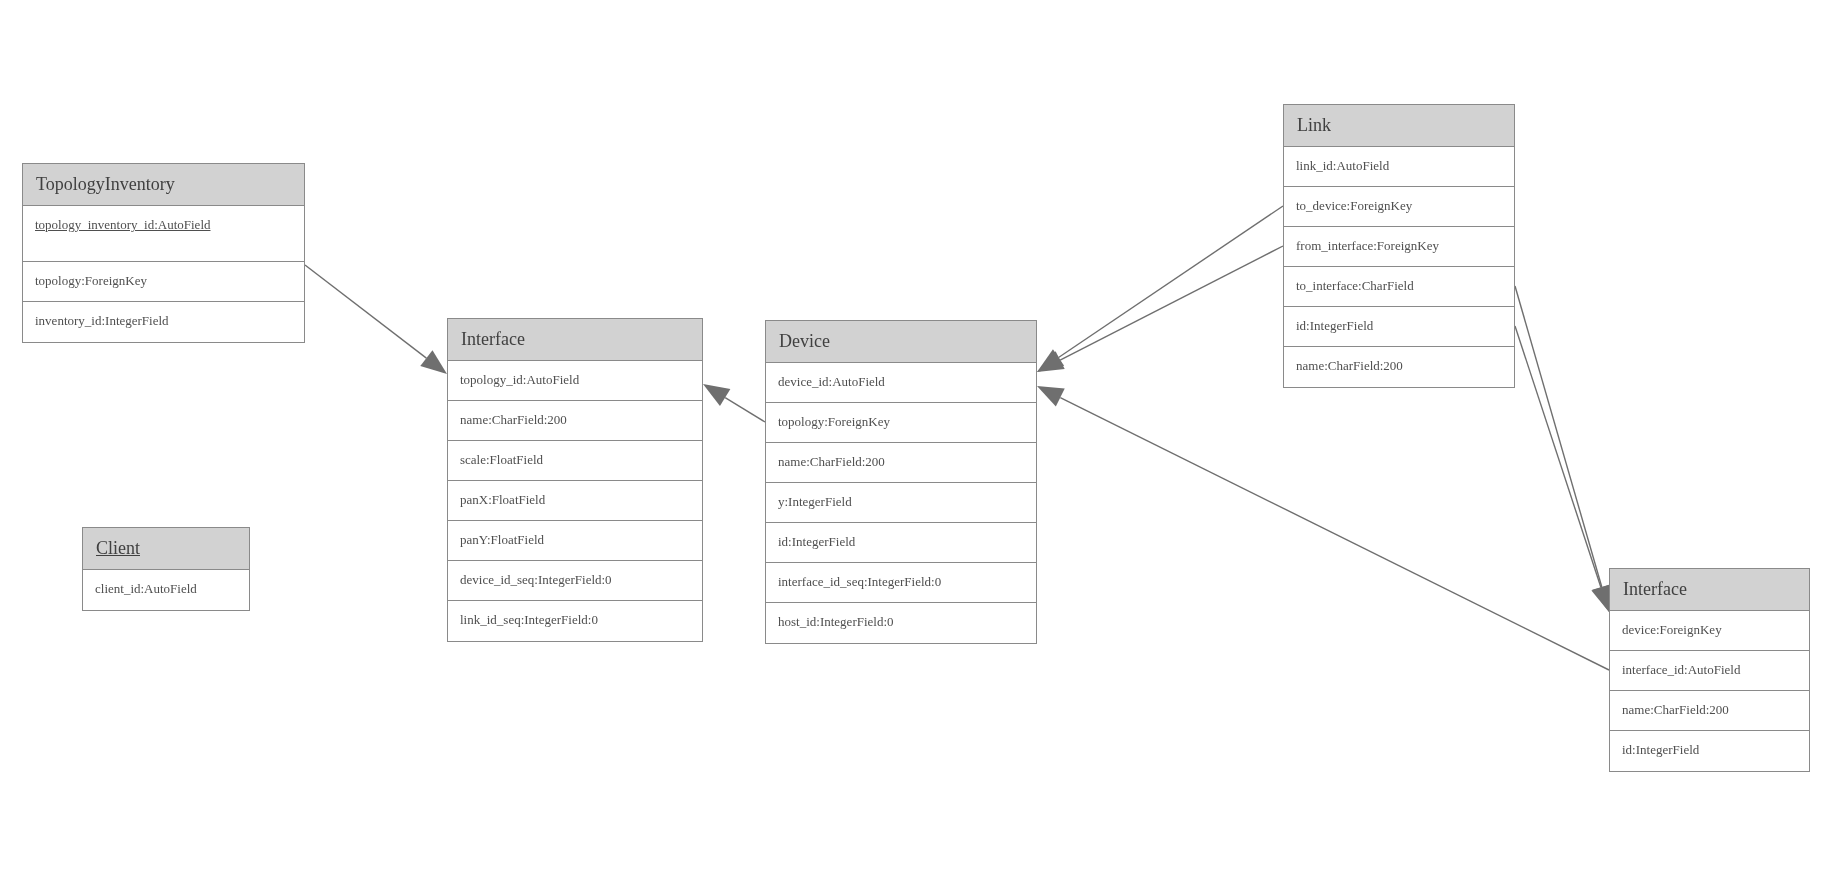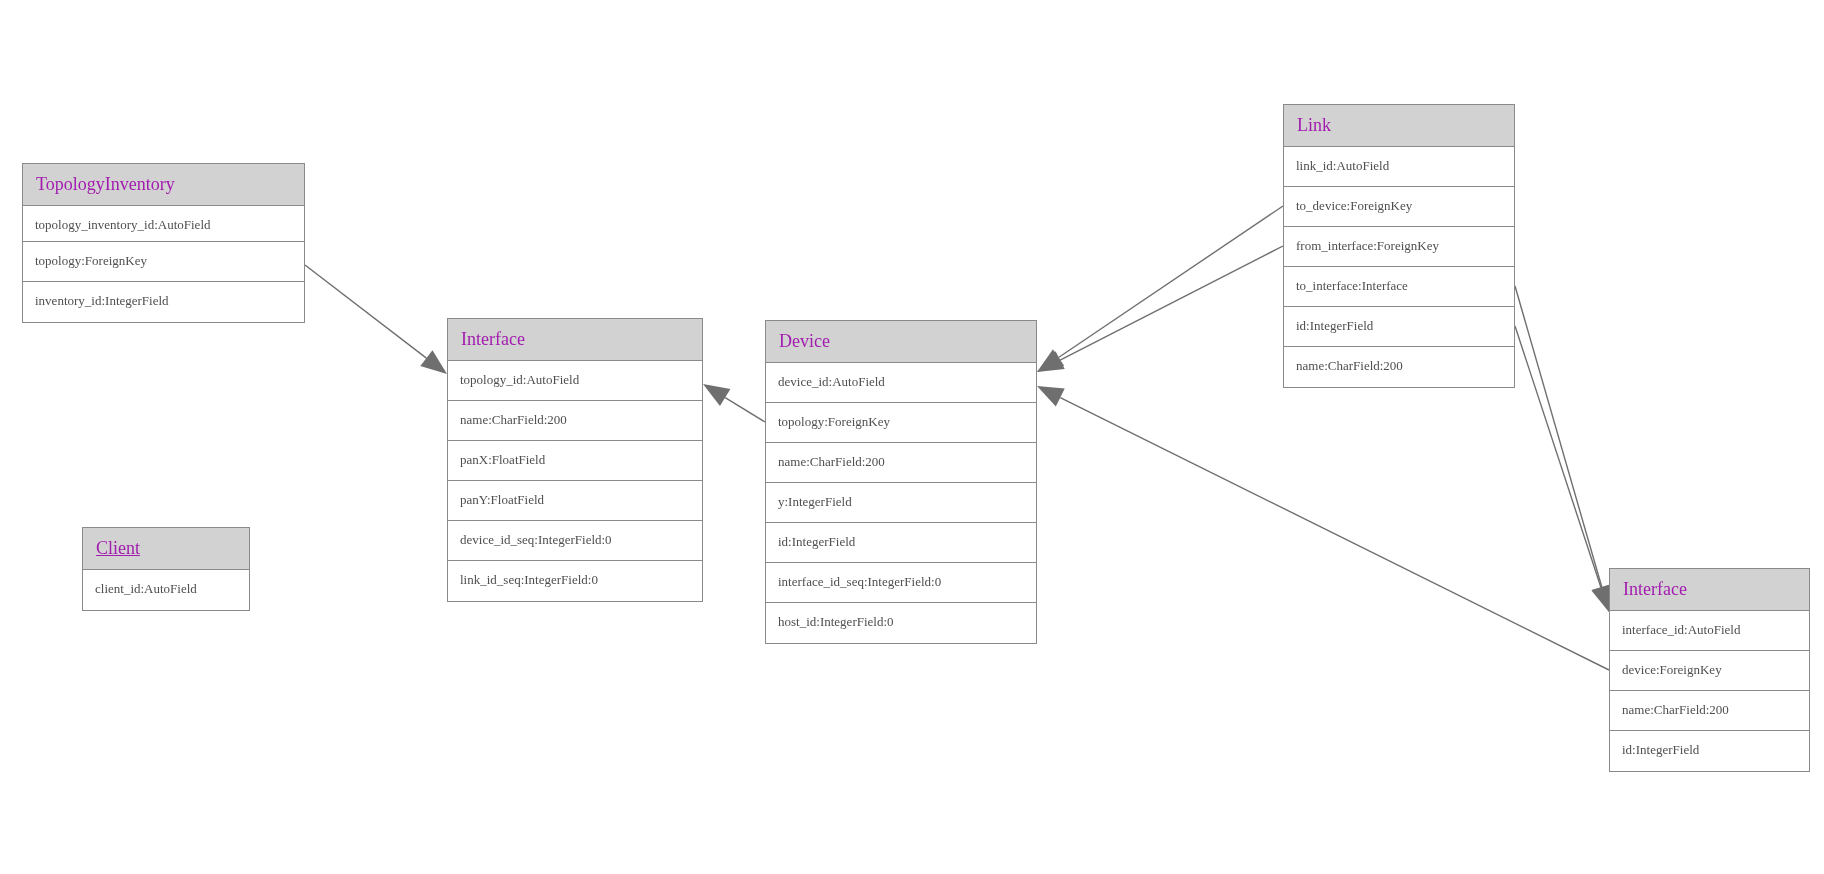--- a/index.html
+++ b/index.html
@@ -28,21 +28,21 @@
     border: 1.5px solid #8a8a8a;
     box-sizing: border-box;
   }
   .entity-header {
     height: 42px;
     line-height: 40px;
     background: #d2d2d2;
     border-bottom: 1.5px solid #8a8a8a;
     padding: 0 13px;
     font-size: 18px;
-    color: #a21caf;
+    color: #404040;
     box-sizing: border-box;
     white-space: nowrap;
     overflow: hidden;
   }
   .entity-row {
     height: 40px;
     line-height: 38px;
     padding: 0 12px;
     font-size: 13px;
     color: #4f4f4f;
@@ -72,28 +72,29 @@
       <line x1="1515" y1="286" x2="1601.7965440993285" y2="587.0178018763944" stroke="#6f6f6f" stroke-width="1.4"></line>
       <polygon points="1609,612 1592.1880063594801,589.7883618381911 1611.4050818391768,584.2472419145977" fill="#6f6f6f"></polygon>
       <line x1="1515" y1="326" x2="1600.881787414413" y2="587.2999063885333" stroke="#6f6f6f" stroke-width="1.4"></line>
       <polygon points="1609,612 1591.3817514100028,590.4222958445282 1610.3818234188234,584.1775169325383" fill="#6f6f6f"></polygon>
       <line x1="1609" y1="670" x2="1060.2875857835907" y2="397.5623677666778" stroke="#6f6f6f" stroke-width="1.4"></line>
       <polygon points="1037,386 1064.734650309236,388.6056040037584 1055.8405212579453,406.51913152959725" fill="#6f6f6f"></polygon>
     </svg>
 
 <div class="entity" style="left: 22px; top: 163px; width: 283px;">
       <div class="entity-header" style="height: 42px;">TopologyInventory</div>
-      <div class="entity-row" style="height: 36px;">topology_inventory_id:AutoField</div>
+      <div class="entity-row" style="height: 56px; text-decoration: underline;">topology_inventory_id:AutoField</div>
       <div class="entity-row" style="height: 40px;">topology:ForeignKey</div>
       <div class="entity-row" style="height: 40px;">inventory_id:IntegerField</div>
     </div>
     <div class="entity" style="left: 447px; top: 318px; width: 256px;">
       <div class="entity-header" style="height: 42px;">Interface</div>
       <div class="entity-row" style="height: 40px;">topology_id:AutoField</div>
       <div class="entity-row" style="height: 40px;">name:CharField:200</div>
+      <div class="entity-row" style="height: 40px;">scale:FloatField</div>
       <div class="entity-row" style="height: 40px;">panX:FloatField</div>
       <div class="entity-row" style="height: 40px;">panY:FloatField</div>
       <div class="entity-row" style="height: 40px;">device_id_seq:IntegerField:0</div>
       <div class="entity-row" style="height: 40px;">link_id_seq:IntegerField:0</div>
     </div>
     <div class="entity" style="left: 82px; top: 527px; width: 168px;">
       <div class="entity-header" style="height: 42px; text-decoration: underline;">Client</div>
       <div class="entity-row" style="height: 40px;">client_id:AutoField</div>
     </div>
     <div class="entity" style="left: 765px; top: 320px; width: 272px;">
@@ -104,24 +105,24 @@
       <div class="entity-row" style="height: 40px;">y:IntegerField</div>
       <div class="entity-row" style="height: 40px;">id:IntegerField</div>
       <div class="entity-row" style="height: 40px;">interface_id_seq:IntegerField:0</div>
       <div class="entity-row" style="height: 40px;">host_id:IntegerField:0</div>
     </div>
     <div class="entity" style="left: 1283px; top: 104px; width: 232px;">
       <div class="entity-header" style="height: 42px;">Link</div>
       <div class="entity-row" style="height: 40px;">link_id:AutoField</div>
       <div class="entity-row" style="height: 40px;">to_device:ForeignKey</div>
       <div class="entity-row" style="height: 40px;">from_interface:ForeignKey</div>
-      <div class="entity-row" style="height: 40px;">to_interface:Interface</div>
+      <div class="entity-row" style="height: 40px;">to_interface:CharField</div>
       <div class="entity-row" style="height: 40px;">id:IntegerField</div>
       <div class="entity-row" style="height: 40px;">name:CharField:200</div>
     </div>
     <div class="entity" style="left: 1609px; top: 568px; width: 201px;">
       <div class="entity-header" style="height: 42px;">Interface</div>
+      <div class="entity-row" style="height: 40px;">device:ForeignKey</div>
       <div class="entity-row" style="height: 40px;">interface_id:AutoField</div>
-      <div class="entity-row" style="height: 40px;">device:ForeignKey</div>
       <div class="entity-row" style="height: 40px;">name:CharField:200</div>
       <div class="entity-row" style="height: 40px;">id:IntegerField</div>
     </div>
   </div>
 
 </body></html>

